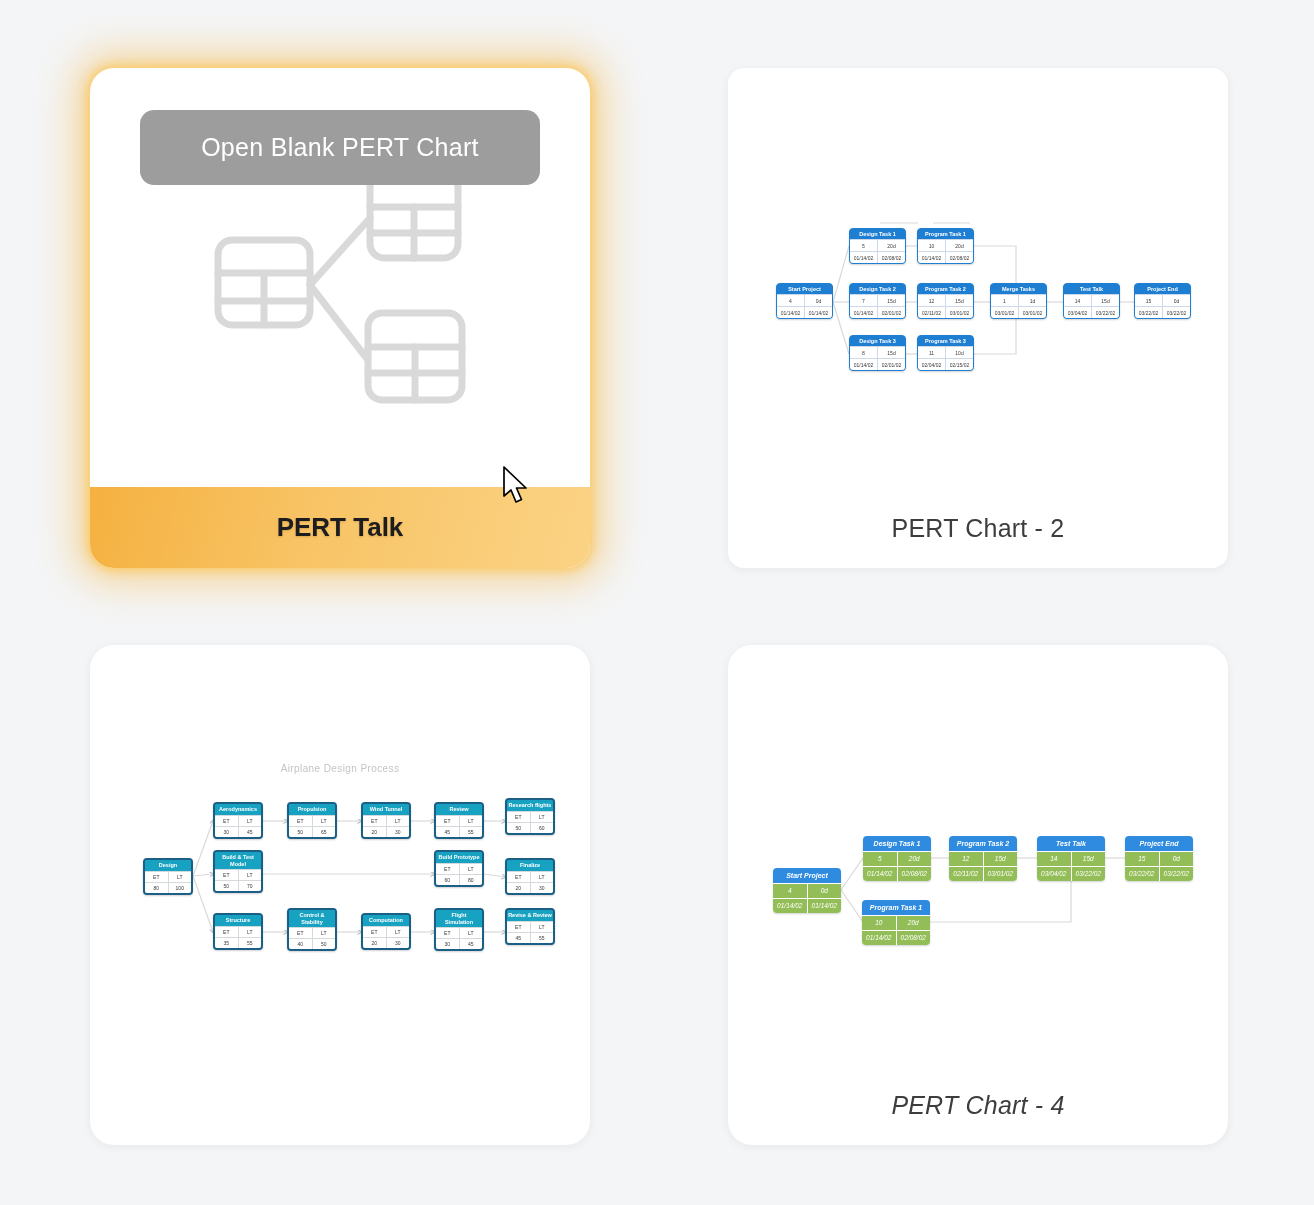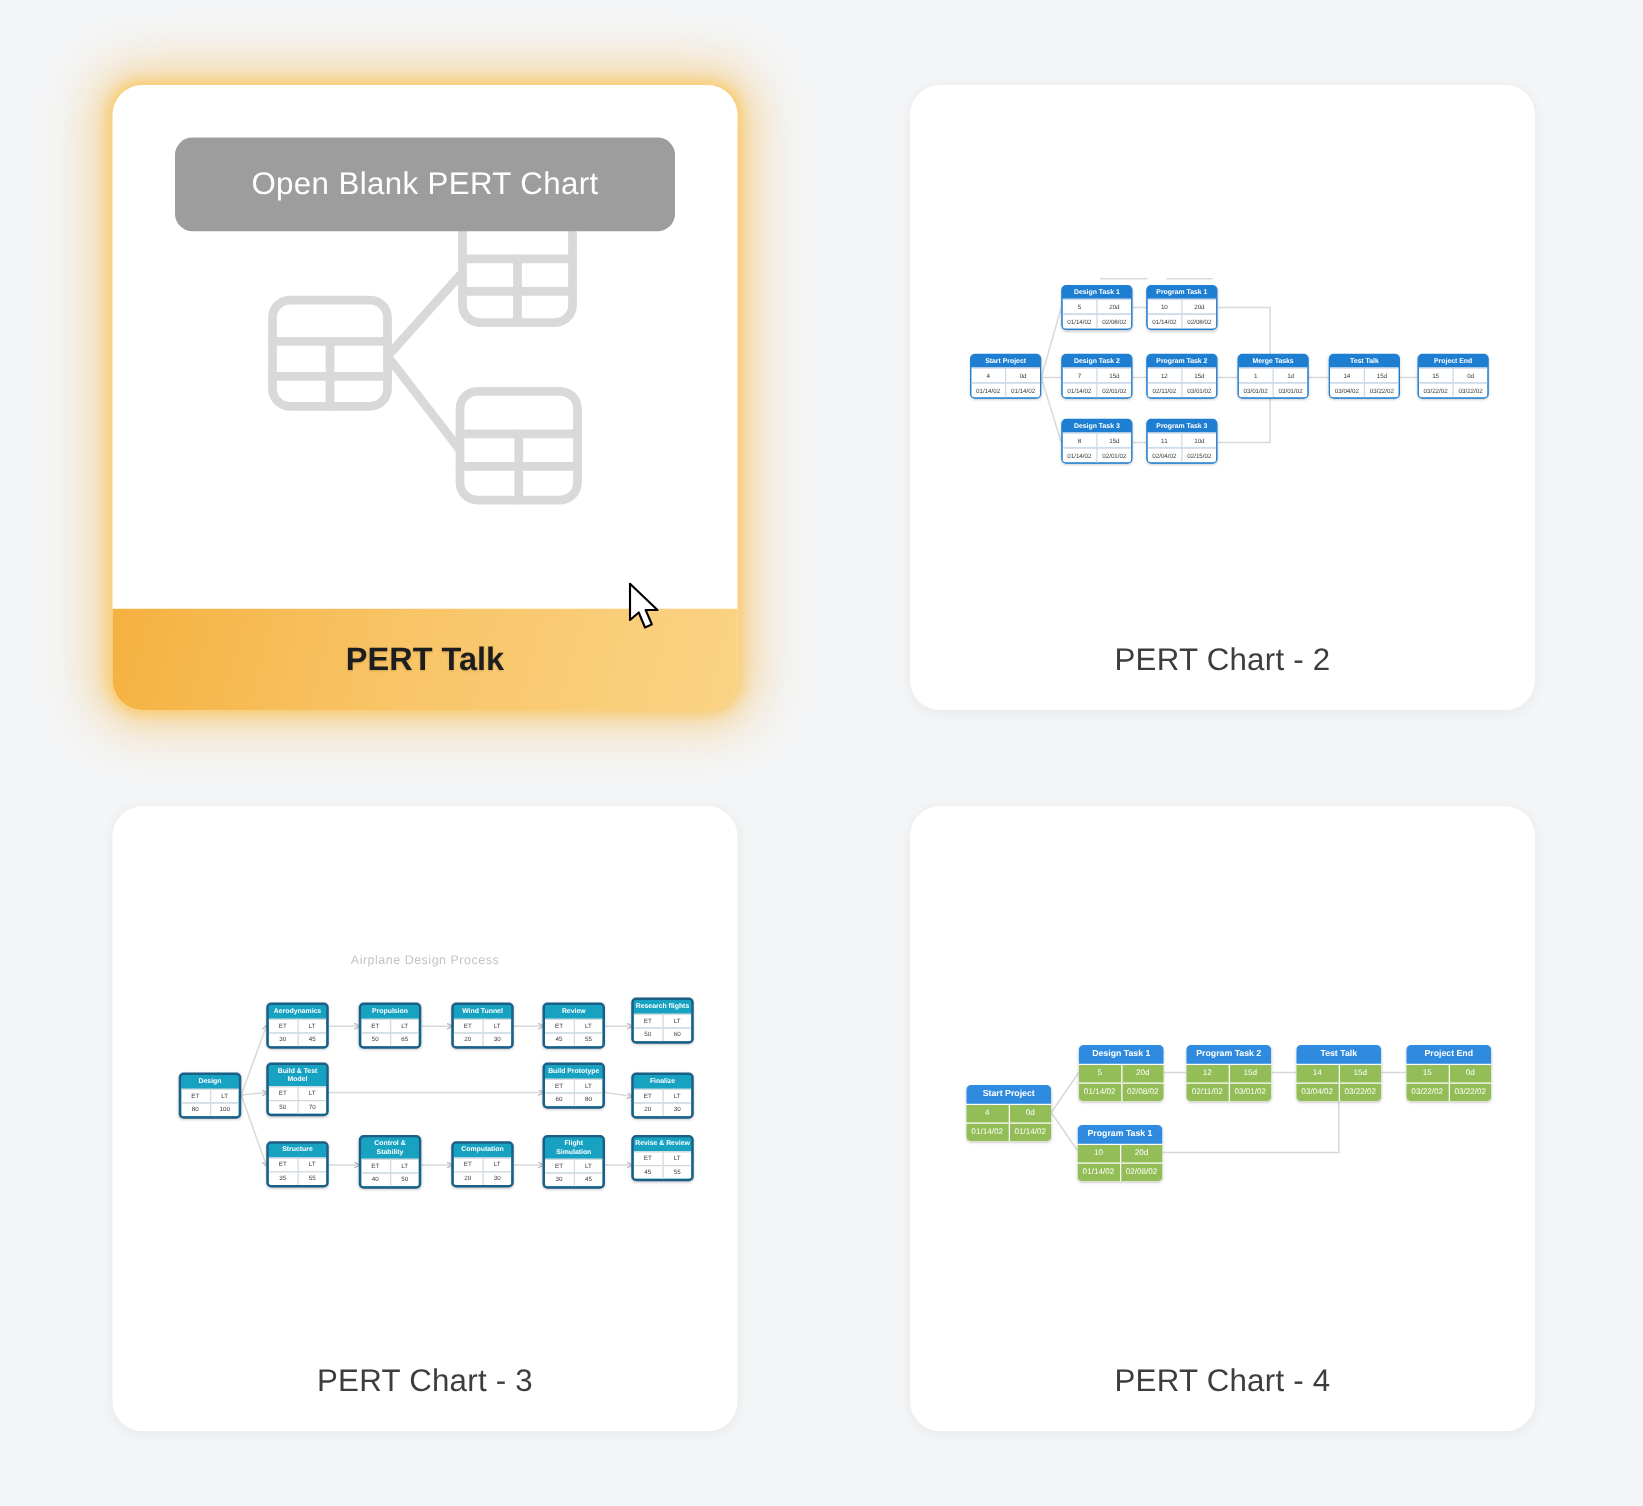--- a/index.html
+++ b/index.html
@@ -13,23 +13,23 @@
   .card {
     position:absolute;
     width:500px; height:500px;
     background:#ffffff;
     border-radius:24px;
     box-shadow:0 2px 10px rgba(25,30,40,0.06);
   }
   #card-blank  { left:90px;  top:68px;
     box-shadow:0 0 10px 3px rgba(250,200,95,0.85), 0 0 36px 16px rgba(246,180,60,0.45);
   }
-  #card-pert2  { left:728px; top:68px; }
+  #card-pert2  { left:728px; top:68px;border-radius:16px; }
   #card-pert3  { left:90px;  top:645px; }
-  #card-pert4  { left:728px; top:645px; }
+  #card-pert4  { left:728px; top:645px;font-style:italic; }
 
   .card-title {
     position:absolute;
     left:0; right:0; bottom:26px;
     text-align:center;
     font-size:25px;
     line-height:28px;
     color:#3d3d40;
     letter-spacing:0.2px;
   }
@@ -444,21 +444,20 @@
         <div class="rw">
           <span>ET</span>
           <span>LT</span>
         </div>
         <div class="rw">
           <span>45</span>
           <span>55</span>
         </div>
       </div>
     </div>
-  <div class="card-title">PERT Chart - 3</div>
 </div>
 
 <div class="card" id="card-pert4">
   <div class="thumb" id="thumb4">
       <svg class="edges" width="500" height="500">
         <polyline points="113,245 135,213" fill="none" stroke="#d9d9d9" stroke-width="1.2"></polyline>
         <polyline points="113,245 135,277" fill="none" stroke="#d9d9d9" stroke-width="1.2"></polyline>
         <polyline points="203,213 221,213" fill="none" stroke="#d9d9d9" stroke-width="1.2"></polyline>
         <polyline points="289,213 309,213" fill="none" stroke="#d9d9d9" stroke-width="1.2"></polyline>
         <polyline points="377,213 397,213" fill="none" stroke="#d9d9d9" stroke-width="1.2"></polyline>

